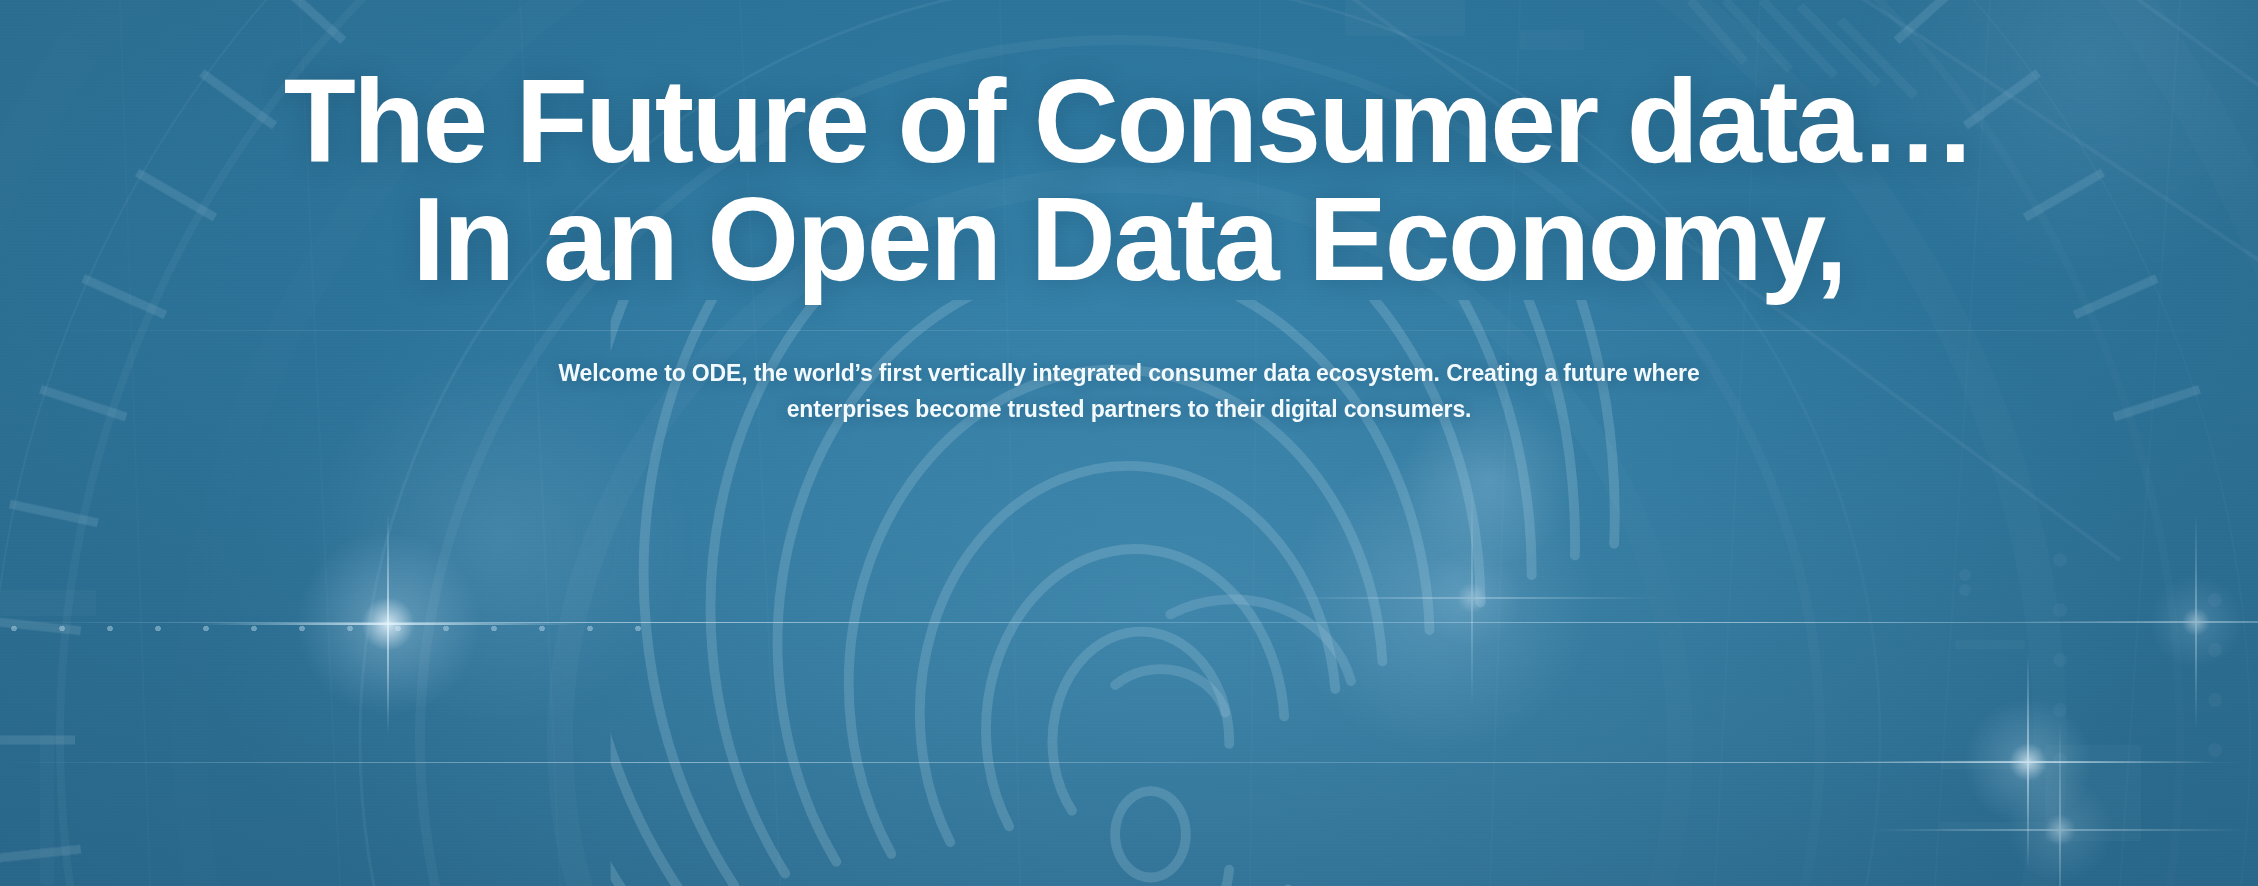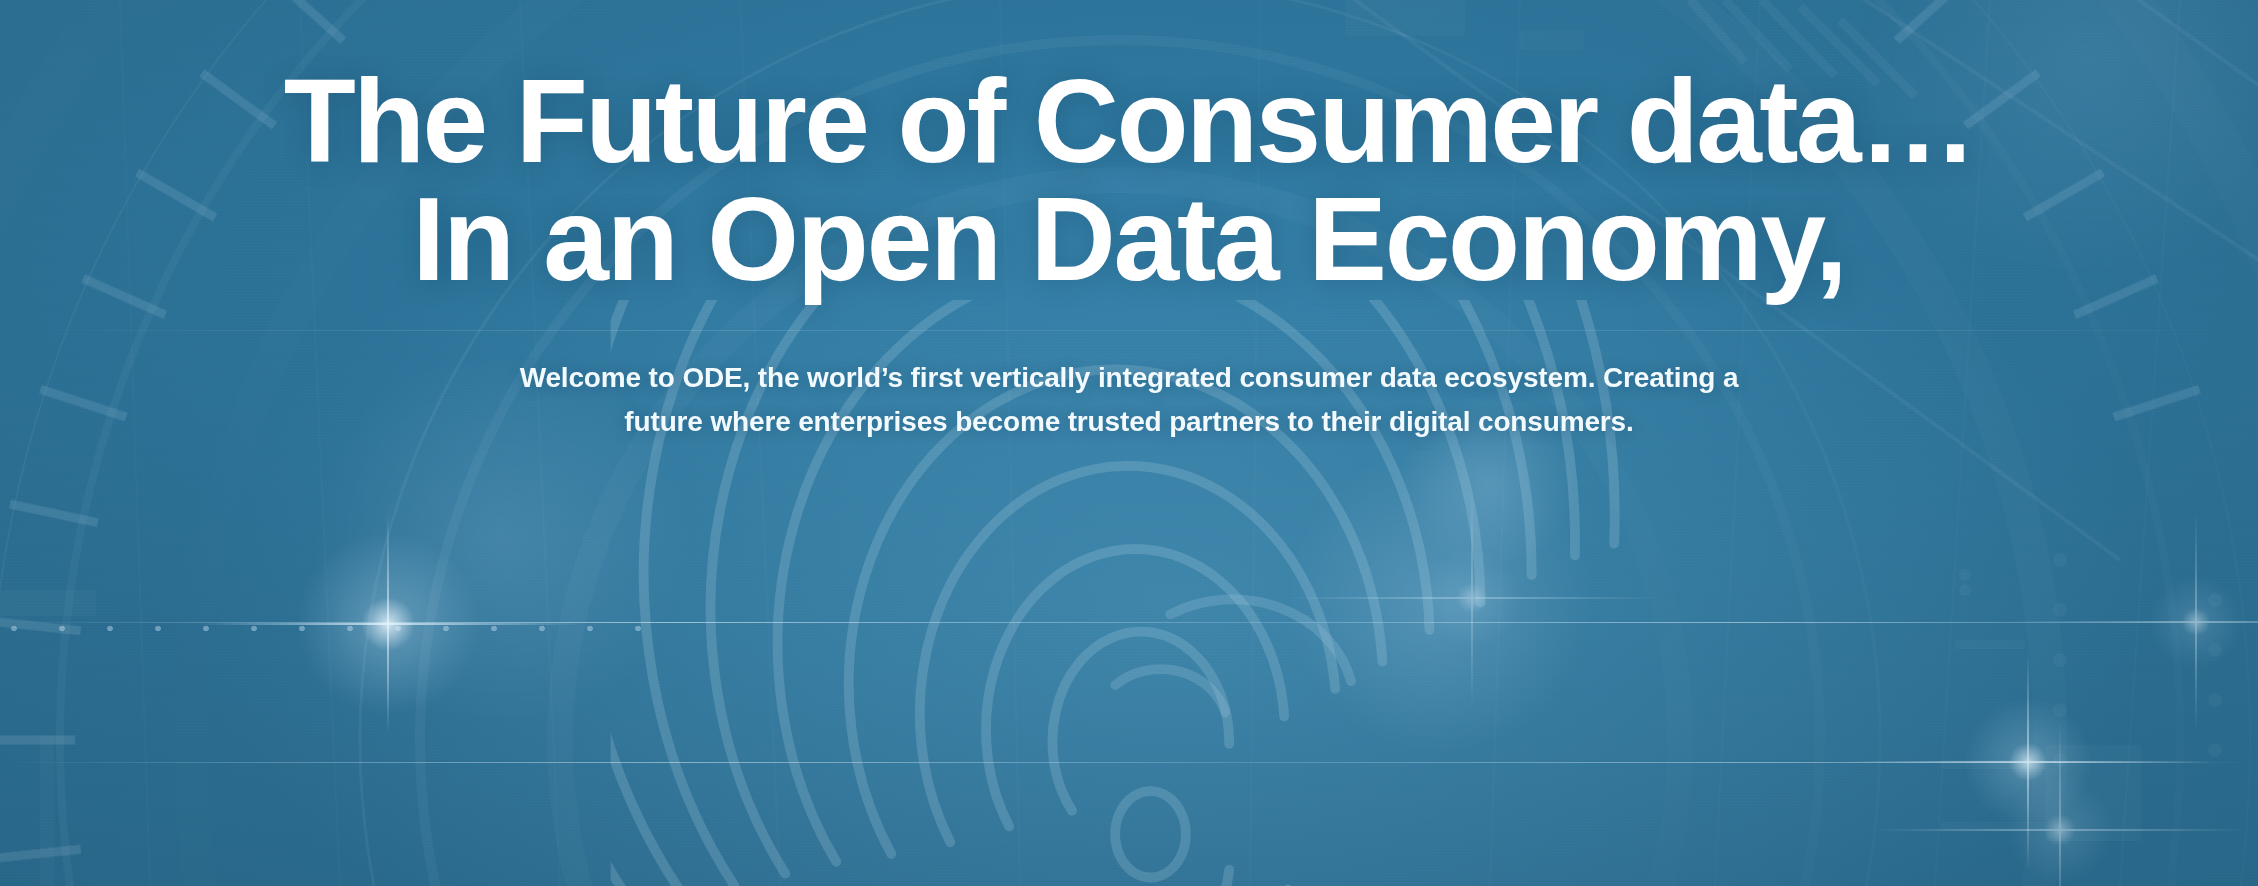--- a/index.html
+++ b/index.html
@@ -154,21 +154,21 @@
   }
   #headline .hl-line{ display:block; }
   #hl-line1{ letter-spacing:-2.6px; }
   #hl-line3{ letter-spacing:-1.2px; }
 
   #subhead{
     margin-top:58px;
     width:1230px;
     text-align:center;
     color:#f3fafe;
-    font-size:28px;
+    font-size:23px;
     font-weight:700;
     line-height:1.56;
     letter-spacing:-0.15px;
     text-shadow:0 1px 14px rgba(20,60,90,0.30);
   }
 </style>
 </head>
 <body>
 
 <div id="hero">

